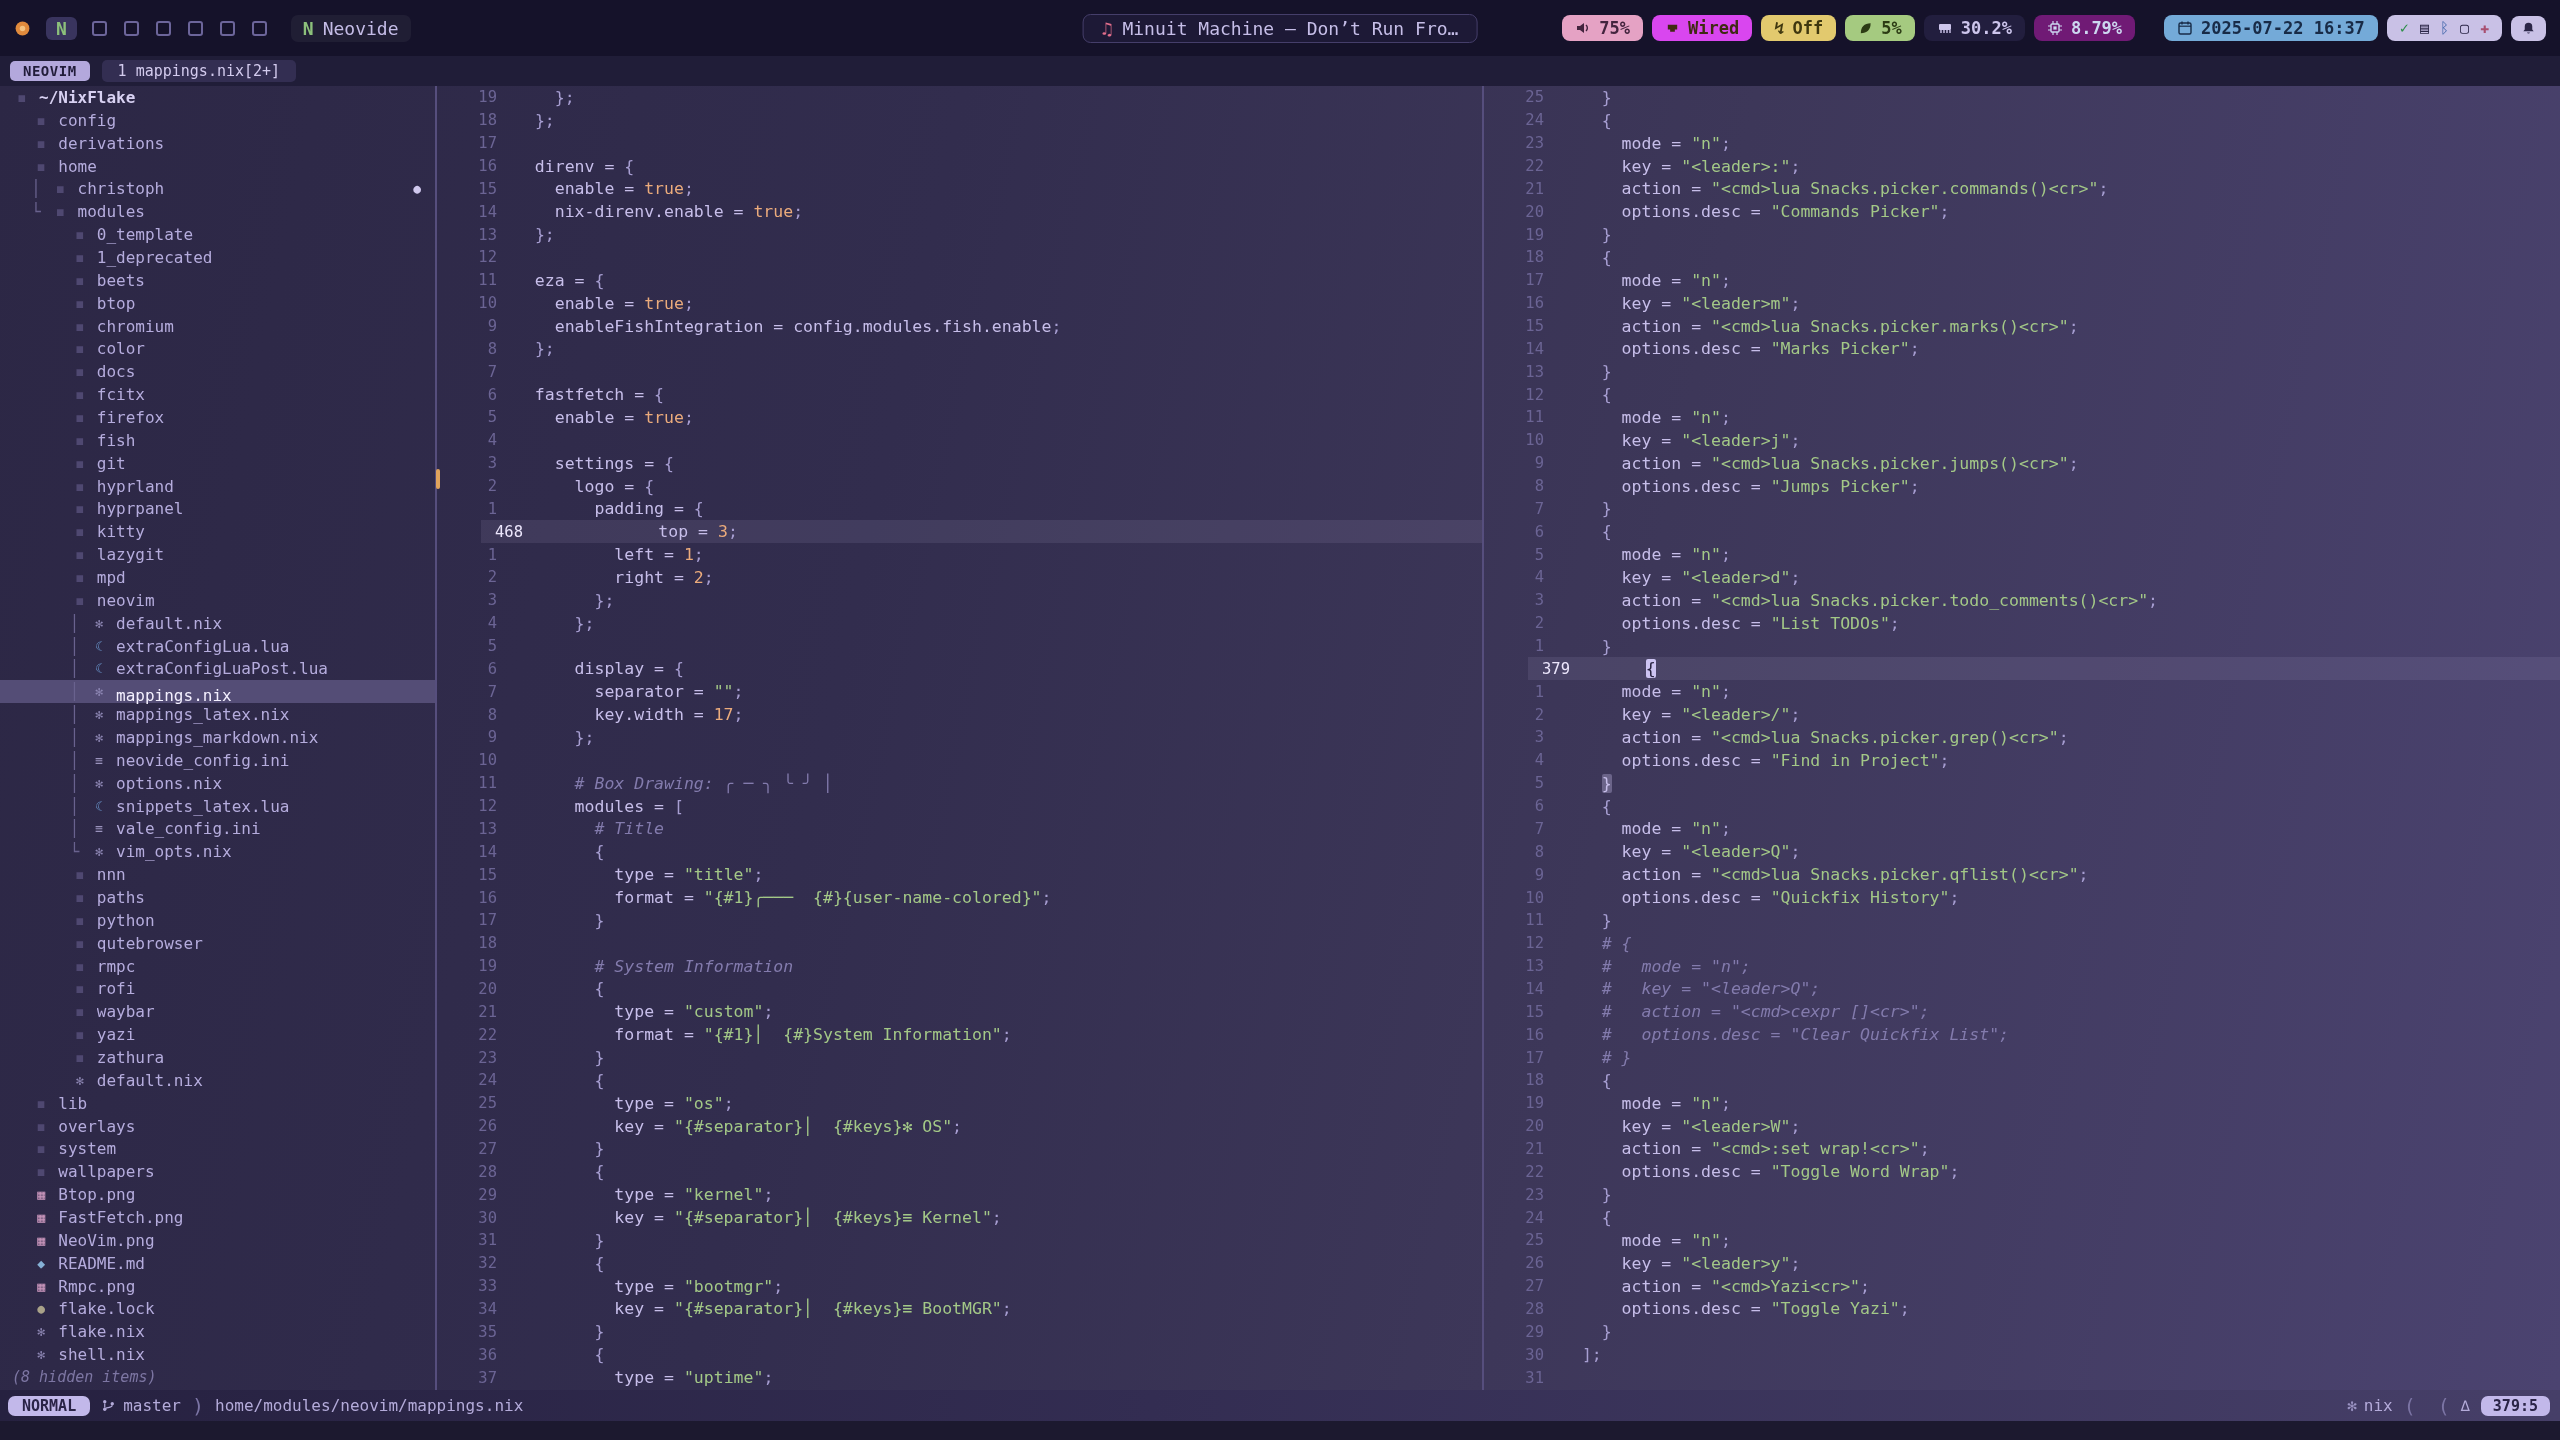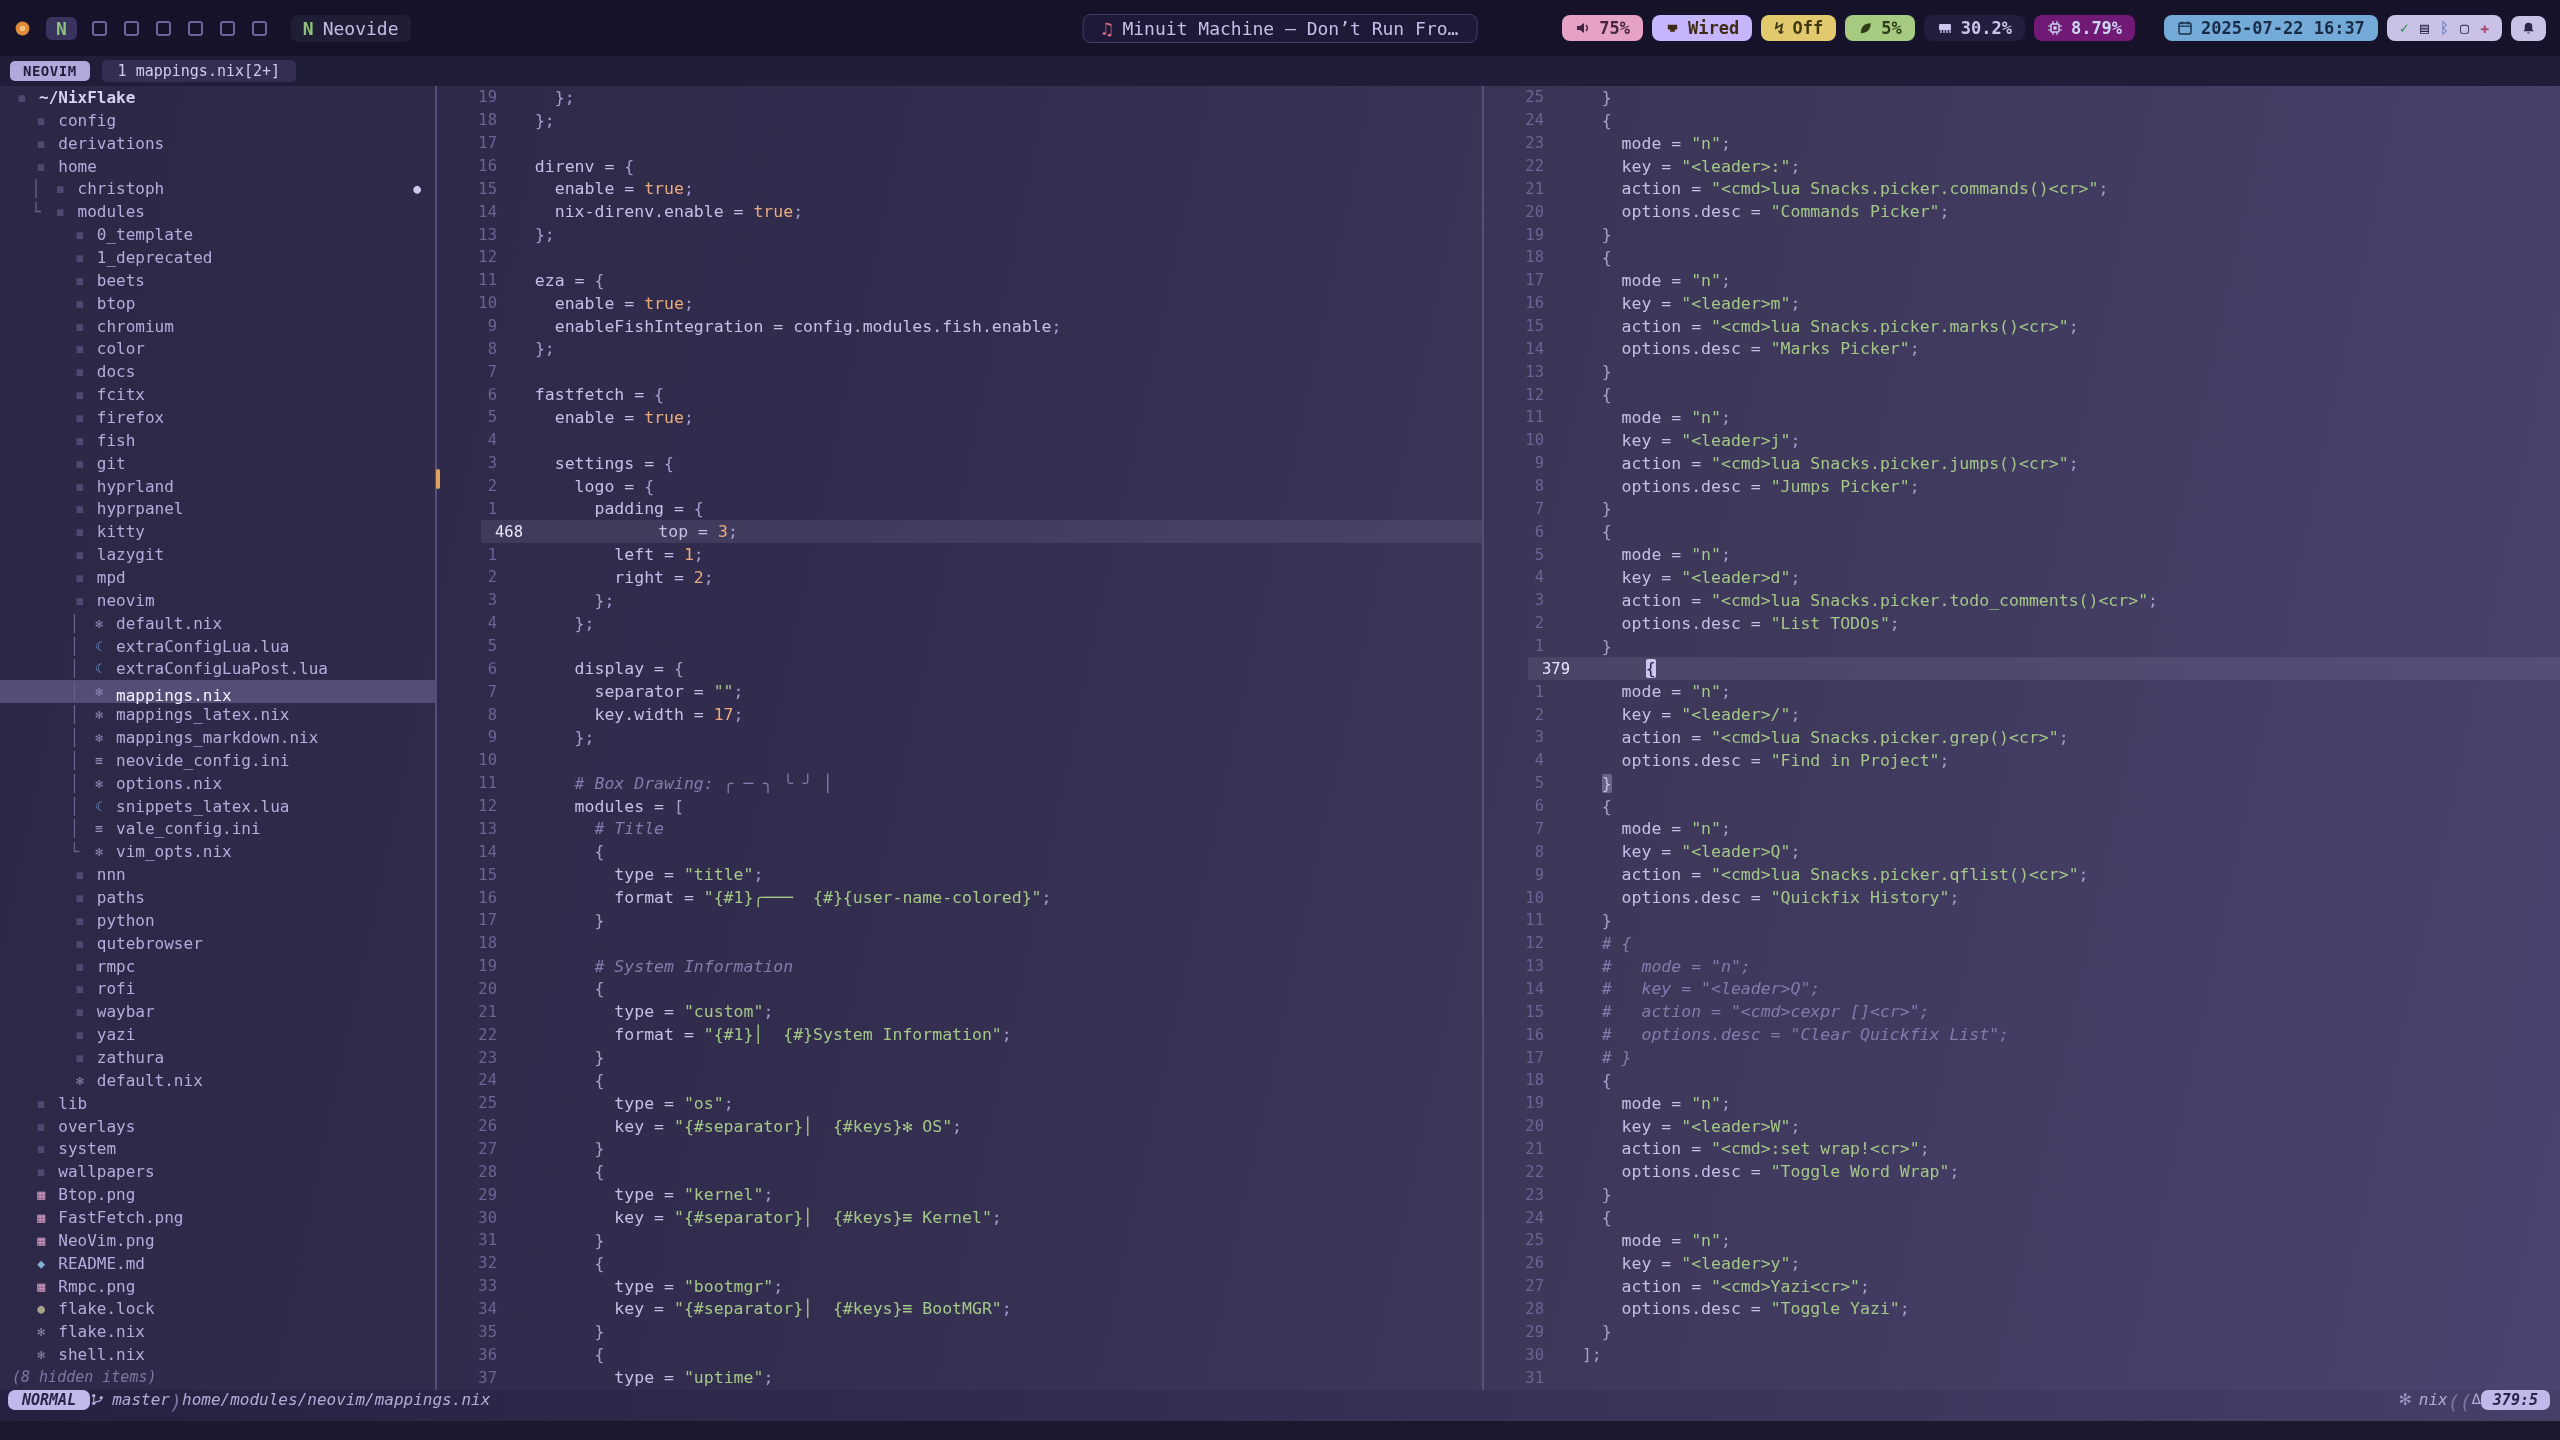--- a/index.html
+++ b/index.html
@@ -18,21 +18,21 @@
   .wtitle{display:flex;gap:9px;align-items:center;color:#c4bce6;background:rgba(255,255,255,.05);
     padding:3px 12px;border-radius:7px;margin-left:6px;}
   .nv-n{color:#8cc07b;font-weight:bold;}
   .music{position:absolute;left:50%;transform:translateX(-50%);display:flex;gap:10px;align-items:center;
     background:#1d1936;border:1px solid #453e6a;border-radius:8px;padding:3px 18px;color:#c6bee8;}
   .music-ic{color:#e26e8c;}
   .tb-right{margin-left:auto;display:flex;gap:9px;align-items:center;}
   .mod{display:flex;gap:8px;align-items:center;border-radius:8px;padding:3px 13px;font-weight:600;font-size:17px;}
   .mod svg{display:block;}
   .m-vol{background:#e5a2c4;color:#43243e;}
-  .m-net{background:#c4b5fd;color:#3f2a12;text-align:center;}
+  .m-net{background:#d946ef;color:#3f2a12;text-align:center;}
   .m-pow{background:#e2c96e;color:#3f370f;}
   .m-eco{background:#a5ca80;color:#2c3c14;}
   .m-mem{background:#221e3e;color:#cdc5ec;}
   .m-cpu{background:#701a75;color:#ccd7f0;text-align:right;}
   .m-clk{background:#74aad8;color:#182b47;margin-left:20px;}
   .tray{background:#c9c1e6;border-radius:8px;padding:4px 13px;display:flex;gap:11px;font-size:15px;align-items:center;}
   .tray .ok{color:#2e8f4a;font-weight:bold;}
   .tray .dk{color:#2b2647;}
   .tray .bt{color:#3b62a8;}
   .tray .rs{color:#a84f70;}
@@ -72,22 +72,22 @@
   .ct{white-space:pre;color:#c7beea;}
   .s{color:#a3c887;}
   .n{color:#ebab7c;}
   .b{color:#ebab7c;}
   .p{color:#a79ed2;}
   .c{color:#837bad;font-style:italic;}
   .cursor{background:#cdc4f2;color:#27223f;border-radius:2px;}
   .match{background:rgba(205,195,240,0.32);border-radius:2px;}
   .sign-mark{position:absolute;left:436px;top:383px;width:4px;height:20px;background:#e0a35c;border-radius:2px;}
   
-  .statusline{height:31px;display:flex;align-items:flex-start;padding:0 10px 0 8px;
-    background:linear-gradient(90deg,#262140 0%,#332d52 45%,#463f68 100%);font-size:16px;color:#b4abda;font-style:italic;}
+  .statusline{height:31px;display:flex;align-items:center;gap:11px;padding:0 10px 0 8px;
+    background:linear-gradient(90deg,#262140 0%,#332d52 45%,#463f68 100%);font-size:16px;color:#b4abda;}
   .sl-mode{background:#c2b8ea;color:#2a2447;font-weight:bold;padding:1px 14px;border-radius:7px;font-size:15px;}
   .sl-branch{display:flex;align-items:center;gap:7px;}
   .sl-branch svg{display:block;}
   .sl-psep{color:#7b74a4;font-size:20px;}
   .sl-spacer{flex:1;}
   .sl-ft{display:flex;align-items:center;gap:7px;}
   .nix-ic{color:#9a92c2;}
   .sl-delta{color:#b4abda;font-size:15px;}
   .sl-pos{background:#c2b8ea;color:#2a2447;font-weight:bold;padding:1px 12px;border-radius:7px;font-size:15px;}
   .cmdline{height:19px;background:#1c192f;}

